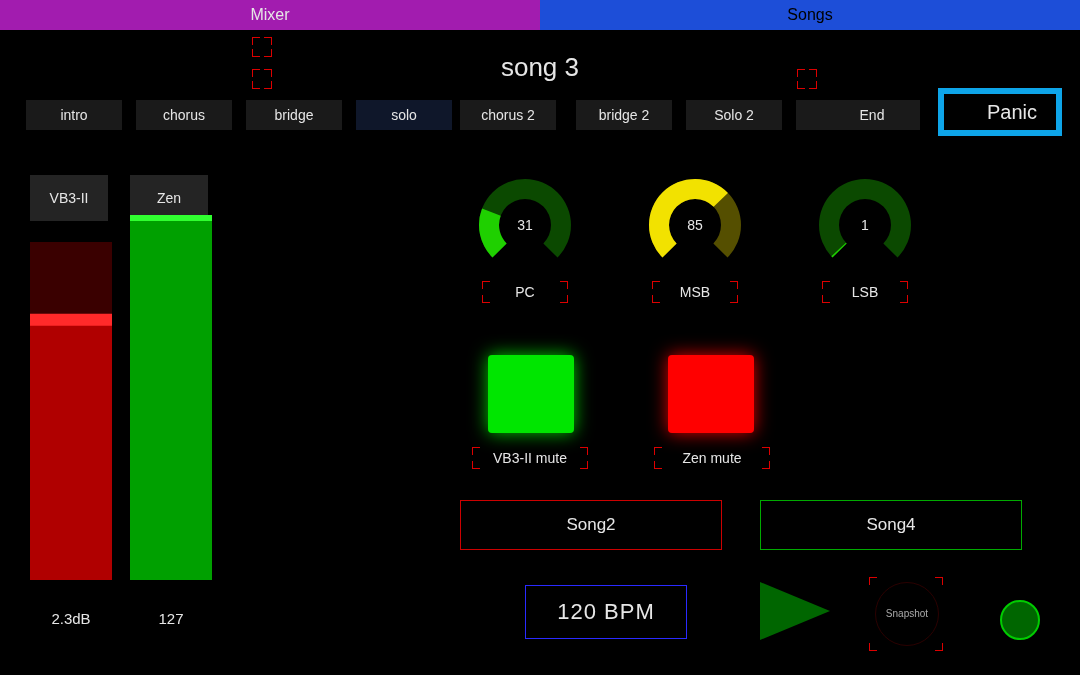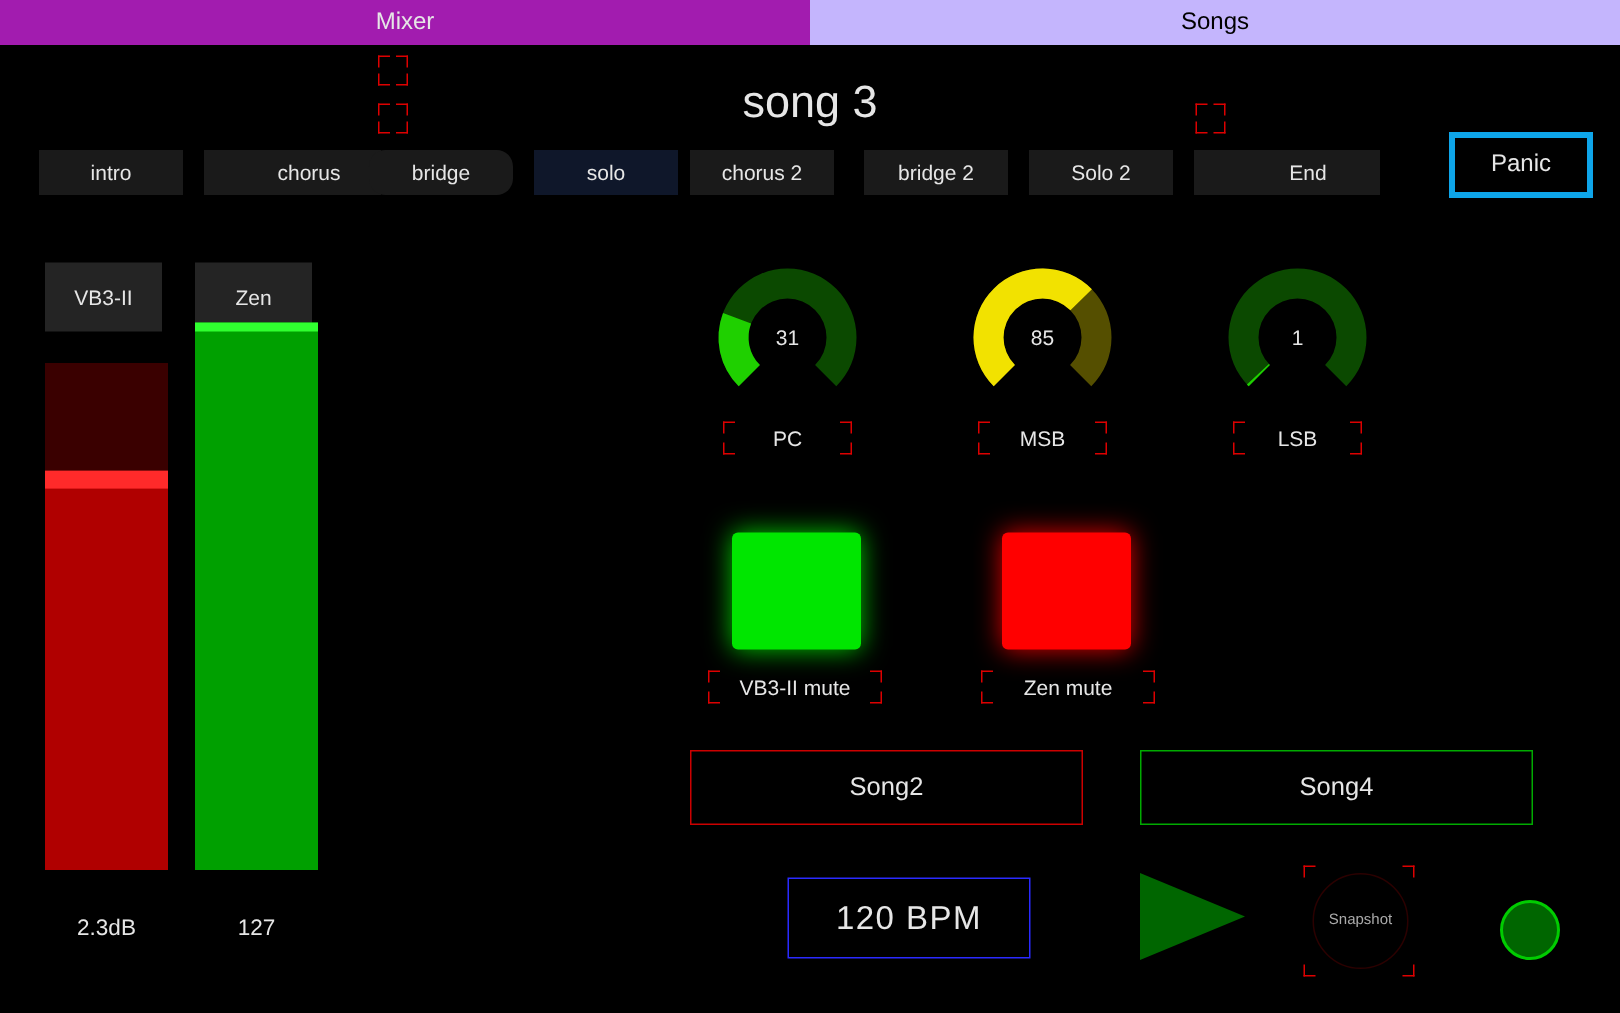--- a/index.html
+++ b/index.html
@@ -15,44 +15,45 @@
 
   
   .tab {
     top: 0; height: 30px;
     width: 540px;
     line-height: 30px;
     text-align: center;
     font-size: 16px;
   }
   .tab-mixer { left: 0; background: #a21caf; }
-  .tab-songs { left: 540px; background: #c4b5fd; color: #000; }
-
-  .song-title { top: 52px; left: 0; width: 1080px; text-align: center; font-size: 30px; }
+  .tab-songs { left: 540px; background: #1d4ed8; color: #000; }
+
+  .song-title { top: 52px; left: 0; width: 1080px; text-align: center; font-size: 26px; }
 
   
   .corners { pointer-events: none; }
   .corners > span { position: absolute; width: 7px; height: 7px; }
   .corners .tl { left: -3px; top: -3px; border-left: 1px solid #d00; border-top: 1px solid #d00; }
   .corners .tr { right: -3px; top: -3px; border-right: 1px solid #d00; border-top: 1px solid #d00; }
   .corners .bl { left: -3px; bottom: -3px; border-left: 1px solid #d00; border-bottom: 1px solid #d00; }
   .corners .br { right: -3px; bottom: -3px; border-right: 1px solid #d00; border-bottom: 1px solid #d00; }
 
   
   .sect {
     top: 100px; height: 30px; width: 96px;
     background: #1a1a1a; text-align: center; line-height: 30px;
     font-size: 14px;
   }
   .sect.active { background: #0f172a; }
 
   .panic {
     top: 88px; right: 18px; width: 88px; height: 36px;
-    border: 4px solid #0ea5e9; text-align: center; line-height: 36px;
-    font-size: 16px;
+    border: 6px solid #0ea5e9; text-align: center; line-height: 36px;
+    font-size: 20px;
+    padding-left: 24px;
   }
 
   
   .chan-btn {
     top: 175px; width: 78px; height: 46px;
     background: #242424; text-align: center; line-height: 46px;
     font-size: 14px;
   }
 
   .meter-frame { position: absolute; width: 82px; }
@@ -130,22 +131,22 @@
       <span class="tr"></span>
       <span class="bl"></span>
       <span class="br"></span>
     </div>
 </div>
 
 <div class="abs song-title">song 3</div>
 
 <div id="sections">
     <div class="abs sect" style="left: 26px;">intro</div>
-    <div class="abs sect" style="left: 136px; padding-left: 22px;">chorus</div>
-    <div class="abs sect" style="left: 246px; border-radius: 11px;">bridge</div>
+    <div class="abs sect" style="left: 136px;">chorus</div>
+    <div class="abs sect" style="left: 246px;">bridge</div>
     <div class="abs sect active" style="left: 356px;">solo</div>
     <div class="abs sect" style="left: 460px;">chorus 2</div>
     <div class="abs sect" style="left: 576px;">bridge 2</div>
     <div class="abs sect" style="left: 686px;">Solo 2</div>
     <div class="abs sect" style="left: 796px; padding-left: 28px;">End</div>
   </div>
 
 <div class="abs panic">Panic</div>
 
 <div class="abs chan-btn" style="left:30px">VB3-II</div>

